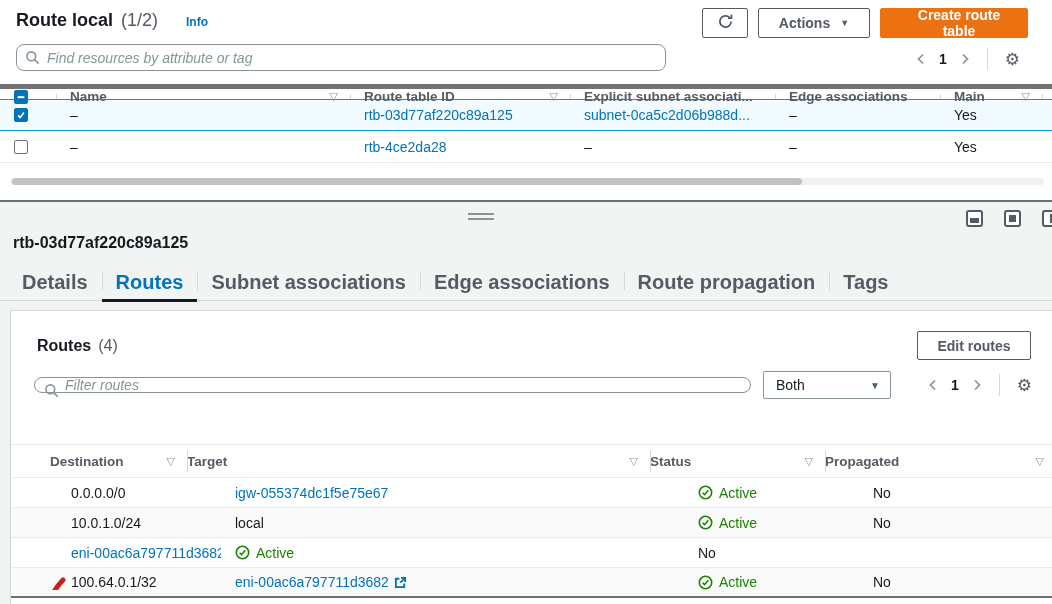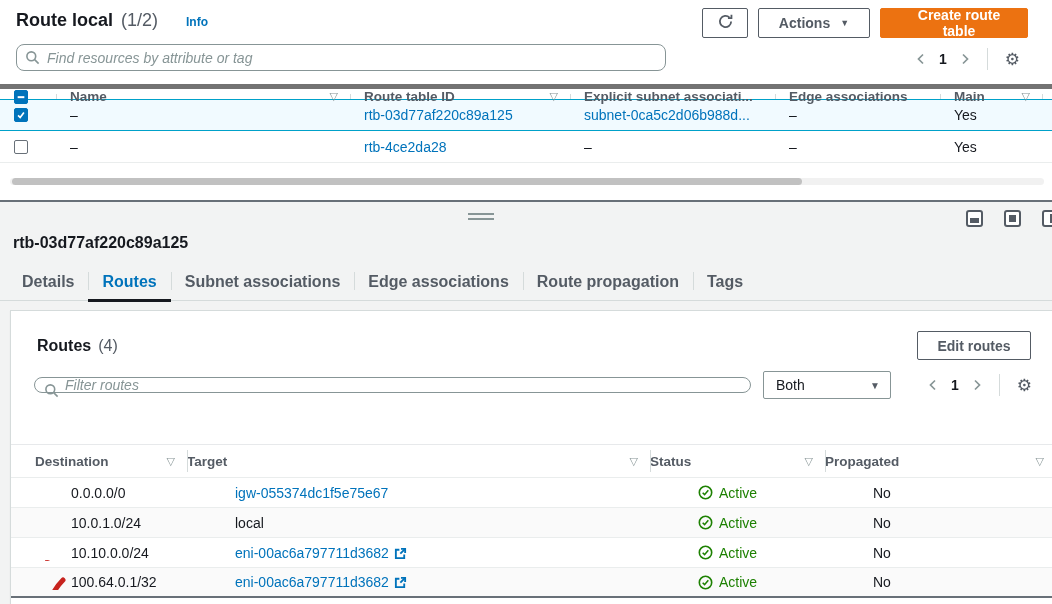--- a/index.html
+++ b/index.html
@@ -73,21 +73,21 @@
   .picon i { position:absolute; background:#545b64; }
   .picon.bottom i { left:2px; right:2px; bottom:2px; height:5px; }
   .picon.full i { left:3px; right:3px; top:3px; bottom:3px; }
   .picon.side i { top:2px; bottom:2px; right:2px; width:5px; }
 
   .panel-title { position:absolute; top:32px; left:13px; font-size:16px; font-weight:bold; }
 
   .tabs { position:absolute; top:62px; left:0; right:0; height:37px; border-bottom:1px solid #d5dbdb;
           display:flex; padding-left:8px; }
   .tab { position:relative; padding:0 14px; display:flex; align-items:center; font-weight:bold;
-         color:#545b64; font-size:16px; cursor:pointer; }
+         color:#545b64; font-size:20px; cursor:pointer; }
   .tab:not(:first-child)::before { content:""; position:absolute; left:0; top:8px; bottom:10px; width:1px; background:#d5dbdb; }
   .tab.active { color:var(--link-blue,#0073bb); }
   .tab.active::after { content:""; position:absolute; left:0; right:0; bottom:-2px; height:3px; background:#16191f; }
 
   
   .card { position:absolute; top:108px; left:10px; right:0; height:520px; background:#fff;
           border:1px solid #d5dbdb; border-right:none; box-shadow:0 1px 1px rgba(0,0,0,.08); }
   .card-title { position:absolute; top:26px; left:26px; display:flex; align-items:baseline; gap:7px; }
   .card-title .t { font-size:16px; font-weight:bold; }
   .card-title .c { font-size:16px; color:#545b64; }
@@ -99,21 +99,21 @@
   .select { width:128px; height:28px; border:1px solid #879596; border-radius:2px; margin-left:12px;
             display:flex; align-items:center; padding:0 10px 0 12px; cursor:pointer; background:#fff; }
   .select .caret { margin-left:auto; color:#545b64; font-size:10px; }
   .card-paging { margin-left:auto; }
 
   .routes-table { position:absolute; top:133px; left:0; right:0; }
   .rt-grid { display:grid; grid-template-columns:176px 463px 175px auto; align-items:center; }
   .rt-head { height:34px; border-top:1px solid #e7e9eb; border-bottom:1px solid #eaeded;
              color:#545b64; font-weight:bold; font-size:13.5px; }
   .rt-head .hcell { padding-left:0; }
-  .rt-head .hcell:first-child { padding-left:24px; }
+  .rt-head .hcell:first-child { padding-left:39px; }
   .rt-row { height:30px; border-bottom:1px solid #eaeded; position:relative;padding-left:34px; }
   .rt-row.alt { background:#fafafa; }
   .rt-row:last-child { border-bottom:2px solid #687078; }
   .rt-row .cell { padding-left:14px; }
   .rt-row .cell:first-child { padding-left:26px; position:relative; }
   .status { display:flex; align-items:center; gap:6px; color:var(--status-green,#1d8102); }
   .extlink { display:inline-block; vertical-align:-2px; margin-left:5px; }
   .annot { position:absolute; pointer-events:none; }
 
 </style>
@@ -333,23 +333,20 @@
             <div class="cell status">
               <svg width="15" height="15" viewBox="0 0 16 16">
                 <circle cx="8" cy="8" r="6.6" fill="none" stroke="#1d8102" stroke-width="1.7"></circle>
                 <polyline points="5,8.3 7,10.3 11,5.6" fill="none" stroke="#1d8102" stroke-width="1.7"></polyline>
               </svg>
               <span>Active</span>
             </div>
             <div class="cell">No</div>
           </div>
           <div class="rt-grid rt-row">
-            <div class="cell">10.10.0.0/24<svg class="annot" style="left:-9px;top:12px;" width="36" height="22" viewBox="0 0 36 22">
-                <path d="M3,13 C8,3 13,4 18,11 C21,15 28,15 33,7" fill="none" stroke="#c7231e" stroke-width="5" stroke-linecap="round"></path>
-              </svg></div>
             <div class="cell"><a>eni-00ac6a797711d3682</a><svg class="extlink" width="13" height="13" viewBox="0 0 14 14">
                 <path d="M11 8.2V12H2V3h3.8" fill="none" stroke="#0073bb" stroke-width="2"></path>
                 <path d="M7.5 2H12v4.5" fill="none" stroke="#0073bb" stroke-width="2"></path>
                 <path d="M12 2L6.8 7.2" fill="none" stroke="#0073bb" stroke-width="2"></path>
               </svg></div>
             <div class="cell status">
               <svg width="15" height="15" viewBox="0 0 16 16">
                 <circle cx="8" cy="8" r="6.6" fill="none" stroke="#1d8102" stroke-width="1.7"></circle>
                 <polyline points="5,8.3 7,10.3 11,5.6" fill="none" stroke="#1d8102" stroke-width="1.7"></polyline>
               </svg>

